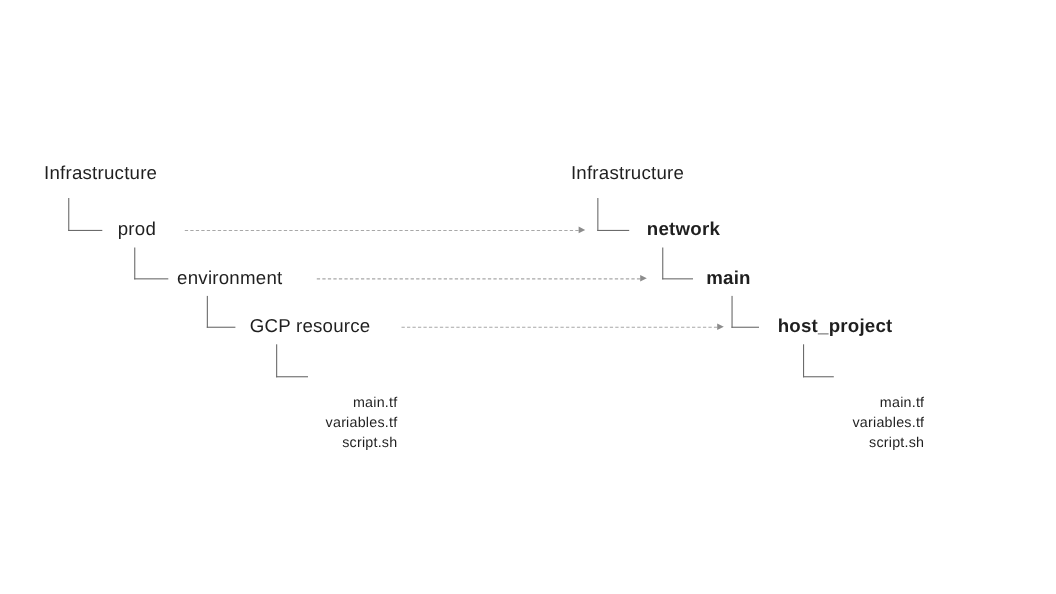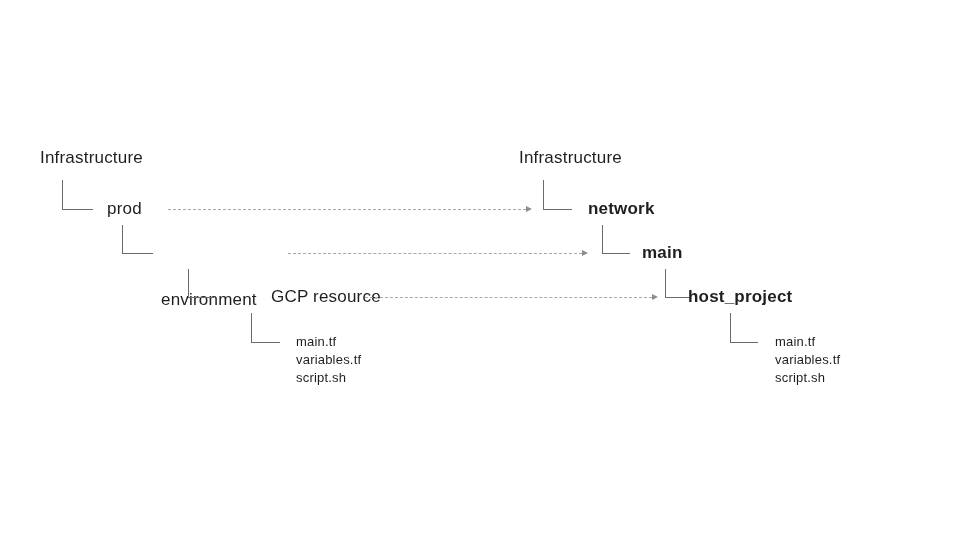--- a/index.html
+++ b/index.html
@@ -12,39 +12,41 @@
   * { margin: 0; padding: 0; box-sizing: border-box; }
   html, body { background: var(--bg-color); }
   .canvas {
     position: relative;
     width: 960px;
     height: 540px;
     background: var(--bg-color);
     overflow: hidden;
     font-family: "Liberation Sans", sans-serif;
     color: var(--text-color);
+    text-align: right;
   }
   .label {
     position: absolute;
     font-size: 17px;
     line-height: 20px;
     white-space: nowrap;
     letter-spacing: 0.2px;
   }
   .label.bold { font-weight: 700; }
   .elbow {
     position: absolute;
     border-left: 1px solid var(--connector-color);
     border-bottom: 1px solid var(--connector-color);
   }
   .files {
     position: absolute;
     font-size: 13px;
     line-height: 18px;
     letter-spacing: 0.2px;
+    margin-top: 24px;
   }
   .files div { white-space: nowrap; }
   .arrow {
     position: absolute;
     height: 0;
     border-top: 1px dashed var(--arrow-color);
   }
   .arrowhead {
     position: absolute;
     right: -6px;
@@ -61,24 +63,24 @@
 
 <div class="canvas">
 
   <div>
     <span class="label" style="left:40px; top:148px;">Infrastructure</span>
 
     <div class="elbow" style="left:62px; top:180px; width:31px; height:30px;"></div>
     <span class="label" style="left:107px; top:199px;">prod</span>
 
     <div class="elbow" style="left:122px; top:225px; width:31px; height:29px;"></div>
-    <span class="label" style="left:161px; top:243px;margin-top:47px;">environment</span>
+    <span class="label" style="left:161px; top:243px;">environment</span>
 
     <div class="elbow" style="left:188px; top:269px; width:26px; height:29px;"></div>
-    <span class="label" style="left:227px; top:287px;margin-left:44px;">GCP resource</span>
+    <span class="label" style="left:227px; top:287px;">GCP resource</span>
 
     <div class="elbow" style="left:251px; top:313px; width:29px; height:30px;"></div>
     <div class="files" style="left:296px; top:333px;">
       <div>main.tf</div>
       <div>variables.tf</div>
       <div>script.sh</div>
     </div>
   </div>
 
   <div class="arrow" style="left:168px; top:209px; width:358px;">
@@ -94,21 +96,21 @@
   <div>
     <span class="label" style="left:519px; top:148px;">Infrastructure</span>
 
     <div class="elbow" style="left:543px; top:180px; width:29px; height:30px;"></div>
     <span class="label bold" style="left:588px; top:199px;">network</span>
 
     <div class="elbow" style="left:602px; top:225px; width:28px; height:29px;"></div>
     <span class="label bold" style="left:642px; top:243px;">main</span>
 
     <div class="elbow" style="left:665px; top:269px; width:25px; height:29px;"></div>
-    <span class="label bold" style="left:688px; top:287px;">host_project</span>
+    <span class="label bold" style="left:707px; top:287px;">host_project</span>
 
     <div class="elbow" style="left:730px; top:313px; width:28px; height:30px;"></div>
     <div class="files" style="left:775px; top:333px;">
       <div>main.tf</div>
       <div>variables.tf</div>
       <div>script.sh</div>
     </div>
   </div>
 
 </div>

